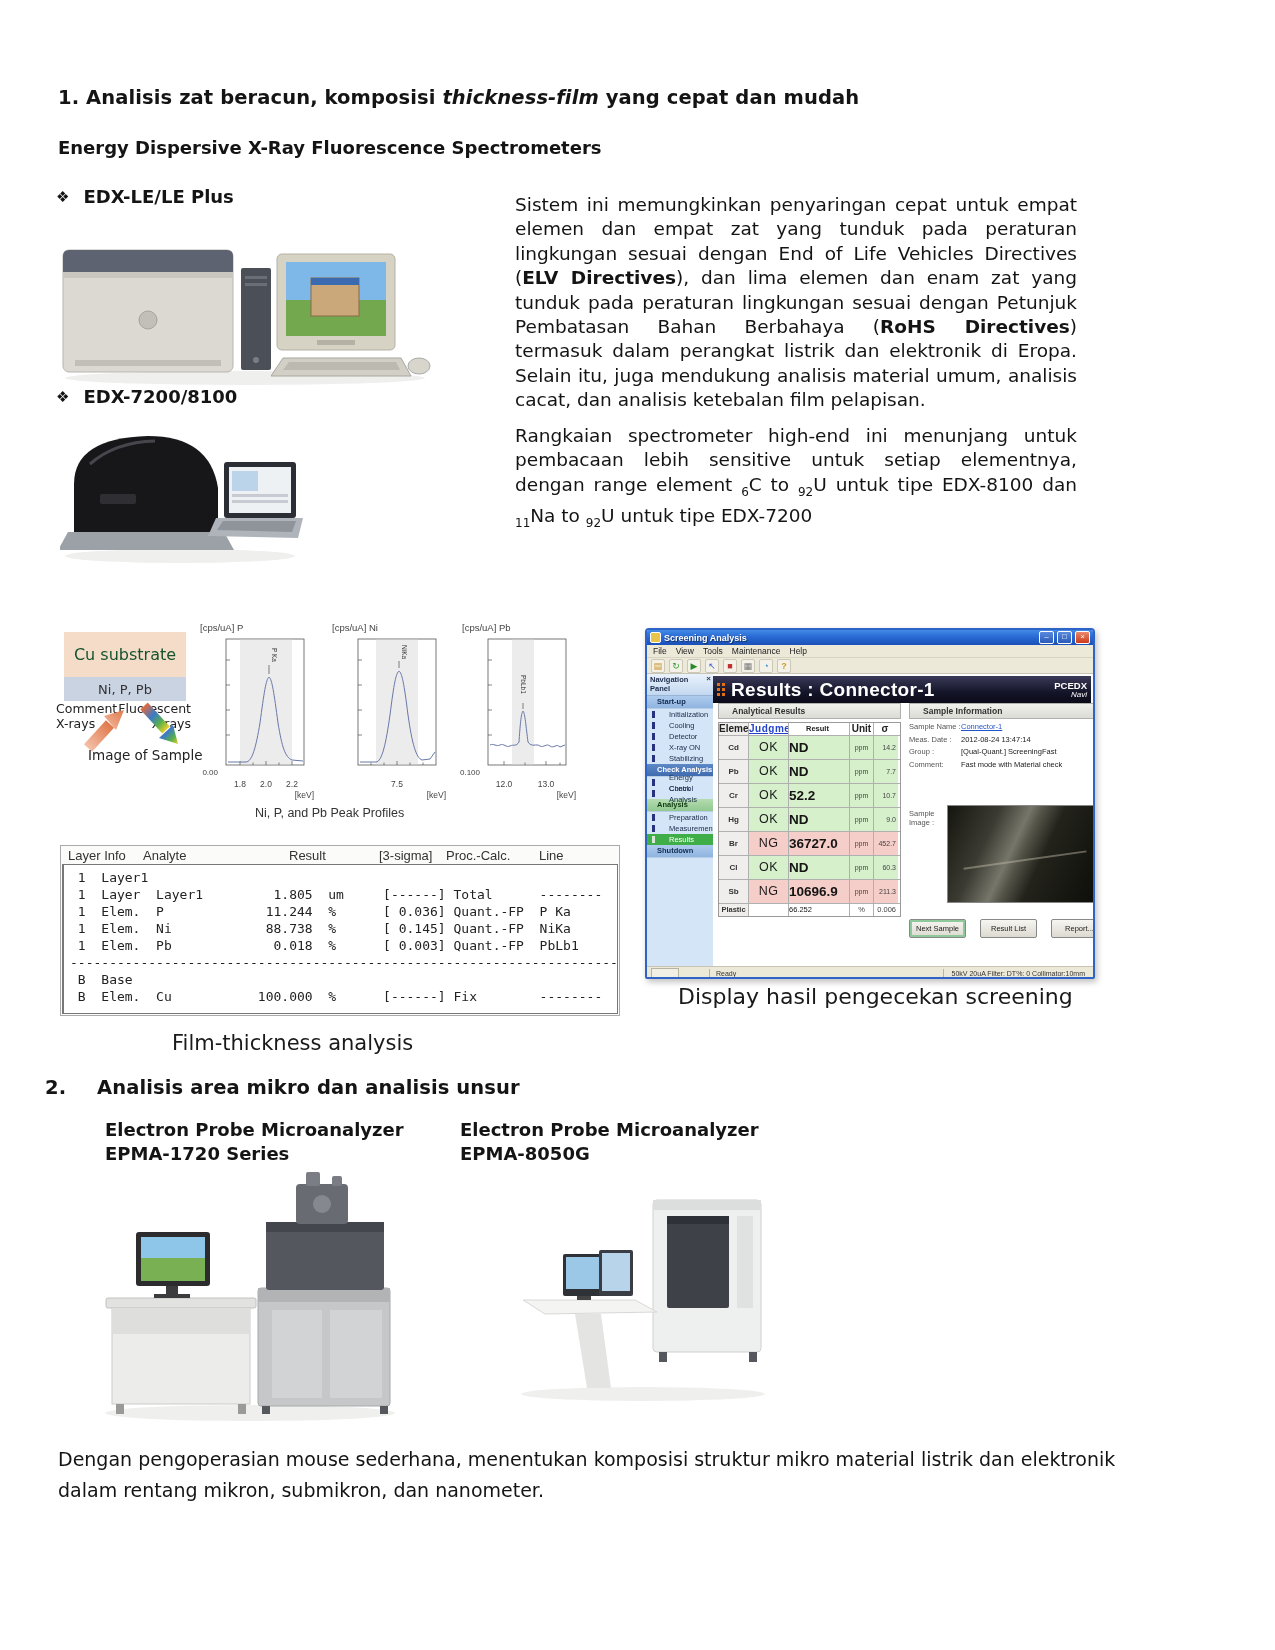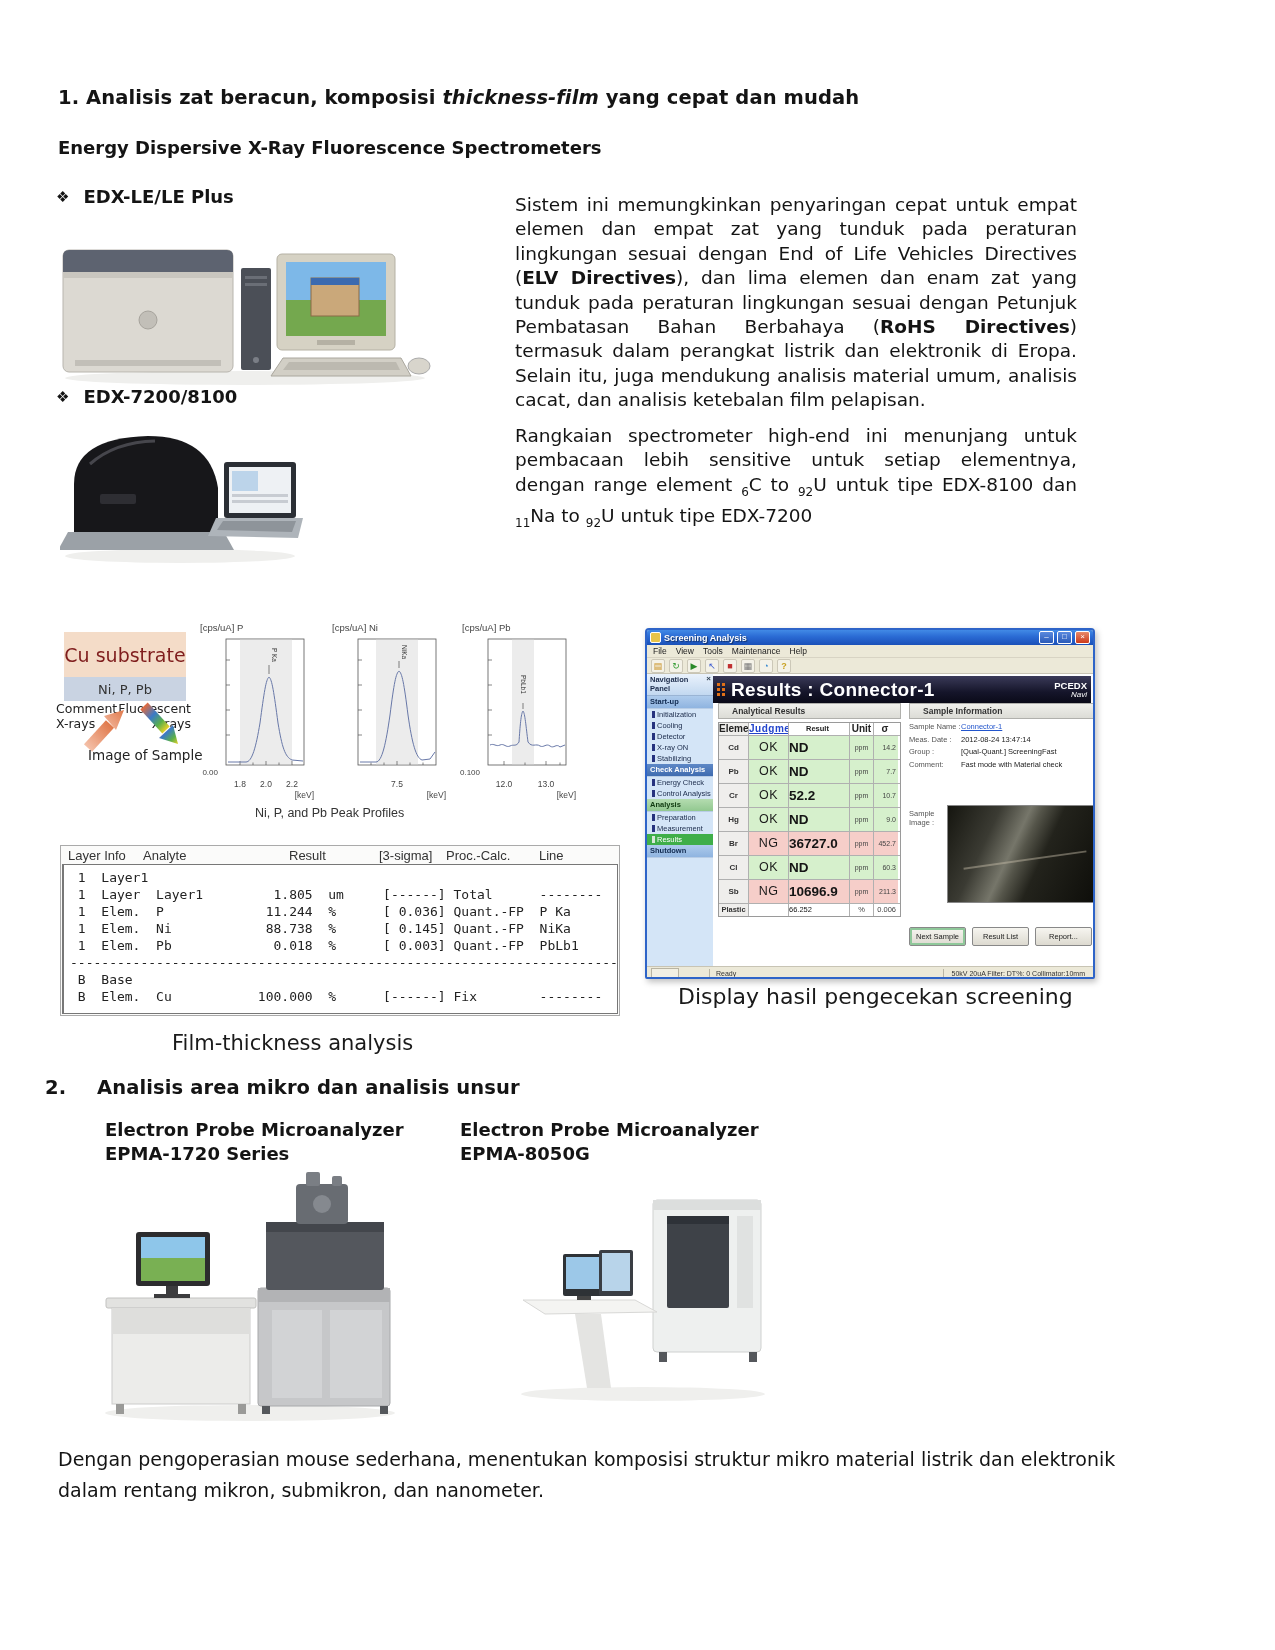--- a/index.html
+++ b/index.html
@@ -10,21 +10,21 @@
   .h1 em{font-style:italic}
   .h2{font-size:18px;font-weight:bold}
   .bullet-row{display:flex;align-items:center;gap:14px}
   .bullet{font-size:15px}
   .prod-label{font-size:18px;font-weight:bold}
   .para{font-size:18.5px;line-height:24.4px;text-align:justify;margin:0}
   .para sub{font-size:12px}
   .caption-lg{font-size:22px;color:#1a1a1a}
   
   .box-substrate{background:#f4dcc8;display:flex;align-items:center;justify-content:center;
-                 font-size:19px;color:#7f1d1d}
+                 font-size:16px;color:#14532d}
   .box-layer{background:#c9d3e2;display:flex;align-items:center;justify-content:center;
              font-size:13px;color:#333}
   .diag-lbl{font-size:12.5px;color:#222;line-height:15px}
   
   .chart{width:112px;height:180px}
   .chart .clabel{position:absolute;top:0;left:0;font-family:"Liberation Sans",sans-serif;
                  font-size:9.5px;color:#444;white-space:nowrap}
   .chart svg{position:absolute;top:13px;left:20px}
   .chart .ymin{position:absolute;top:146px;left:-6px;width:24px;text-align:right;
                font-size:8px;color:#444;font-family:"Liberation Sans",sans-serif}
@@ -67,26 +67,26 @@
   .win-toolbar .tbi:nth-of-type(5){color:#c03030}
   .win-toolbar .tbi:nth-of-type(6){color:#777}
   .win-toolbar .tbi:nth-of-type(7){color:#3a8ad0}
   .win-toolbar .tbi:nth-of-type(8){color:#c8a020;font-weight:bold}
   .win-body{position:relative;height:292px;background:#fff}
   .nav{position:absolute;left:0;top:0;bottom:0;width:66px;background:#d4e5f7;
        border-right:1px solid #9ab4d4;font-size:7.5px;color:#1a2a4a}
   .nav-head{background:linear-gradient(180deg,#eaf2fc,#c2d8f0);border-bottom:1px solid #9ab4d4;
             font-weight:bold;padding:2px 3px;line-height:8.5px;position:relative}
   .nav-x{position:absolute;right:2px;top:1px;font-size:8px;color:#345}
-  .ng-bar{height:12px;line-height:12px;padding-left:3px;font-weight:bold;
+  .ng-bar{height:12px;line-height:12px;padding-left:10px;font-weight:bold;
           background:linear-gradient(180deg,#aecbec,#8fb4e0);color:#102a50;
           border-bottom:1px solid #b8cde6}
   .ng-bar.active{background:linear-gradient(180deg,#5e88c6,#3f6cb0);color:#fff}
   .ng-bar.green{background:linear-gradient(180deg,#b4dcb0,#92c890);color:#103a10}
-  .ng-item{height:11px;line-height:11px;padding-left:5px;display:flex;align-items:center;gap:2px}
+  .ng-item{height:11px;line-height:11px;padding-left:5px;display:flex;align-items:center;gap:14px}
   .ng-item .blt{width:3px;height:7px;background:#26327e;flex:none}
   .ng-item.sel{background:#3fae49;color:#fff}
   .ng-item.sel .blt{background:#d8e8d8}
   .main{position:absolute;left:66px;right:0;top:0;bottom:0;background:#fff}
   .res-head{position:absolute;left:0;top:2px;right:2px;height:27px;
             background:linear-gradient(180deg,#3a3a58 0%,#15152a 60%,#0a0a18 100%);
             display:flex;align-items:center;color:#fff}
   .grip{display:inline-grid;grid-template-columns:3px 3px;gap:2px;margin:0 6px 0 4px}
   .grip i{width:3px;height:3px;background:#e07018}
   .res-title{font-size:19px;font-weight:bold;letter-spacing:.3px;flex:1}
@@ -120,21 +120,21 @@
   .fld{display:flex;margin-top:4px;line-height:8.5px}
   .flbl{width:52px;flex:none;font-size:7.5px;color:#555}
   .fval{font-size:7.5px;color:#222}
   .fval.link{color:#2255cc;text-decoration:underline}
   .simg-lbl{position:absolute;left:0;top:106px;width:36px;font-size:7.5px;color:#555;line-height:9px}
   .simg{position:absolute;left:38px;top:102px;width:146px;height:96px;border:1px solid #888;
         background:
           linear-gradient(115deg,#15150f 0%,#3b3b33 28%,#76766a 44%,#55554a 50%,#23231c 62%,#0e0e0a 100%)}
   .simg:after{content:"";position:absolute;left:10%;top:55%;width:85%;height:2px;
               background:rgba(200,190,170,.45);transform:rotate(-8deg)}
-  .btnrow{position:absolute;left:0;top:224px;display:flex;gap:6px}
+  .btnrow{position:absolute;left:0;top:216px;display:flex;gap:14px}
   .xpbtn{width:57px;height:19px;font-size:7.5px;font-family:"Liberation Sans",sans-serif;
          background:linear-gradient(180deg,#f6f5f0,#dddad0);border:1px solid #888;color:#222;
          border-radius:2px;padding:0}
   .xpbtn.primary{box-shadow:0 0 0 2px #8fc89a inset}
   .status{height:13px;background:#ece9d8;border-top:1px solid #c8c4b4;display:flex;
           align-items:center;font-size:7px;color:#333}
   .st-box{width:26px;height:9px;border:1px solid #b8b4a4;background:#f2f0e4;margin-left:4px}
   .st-ready{border:1px solid #b8b4a4;border-top:none;border-bottom:none;padding:0 6px;
             height:9px;line-height:9px;margin-left:30px;flex:1}
   .st-params{padding:0 8px;white-space:nowrap}

